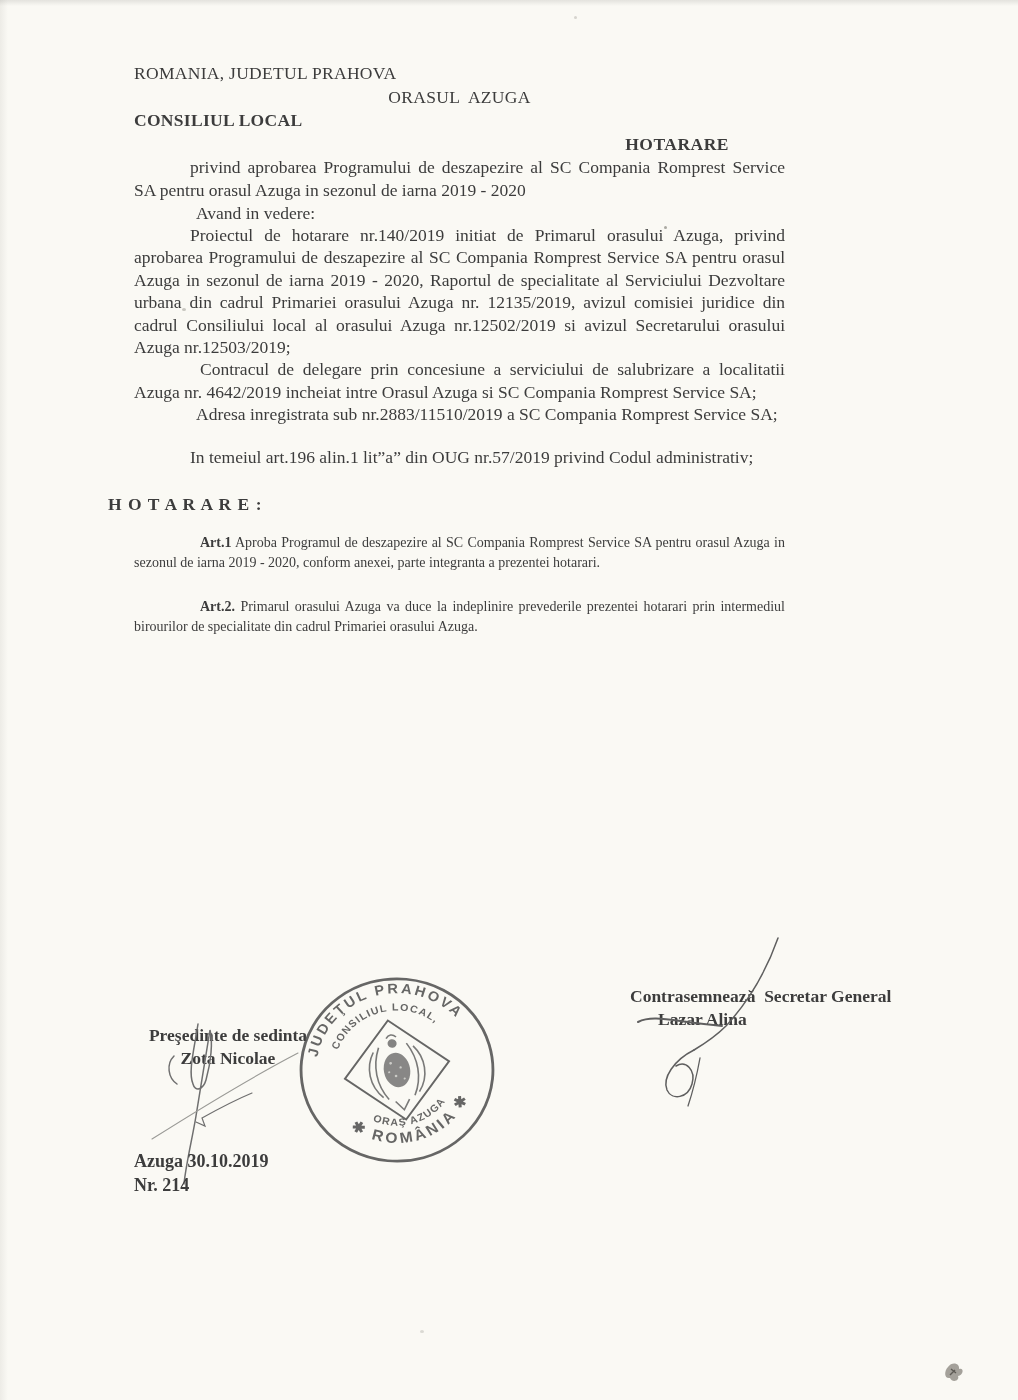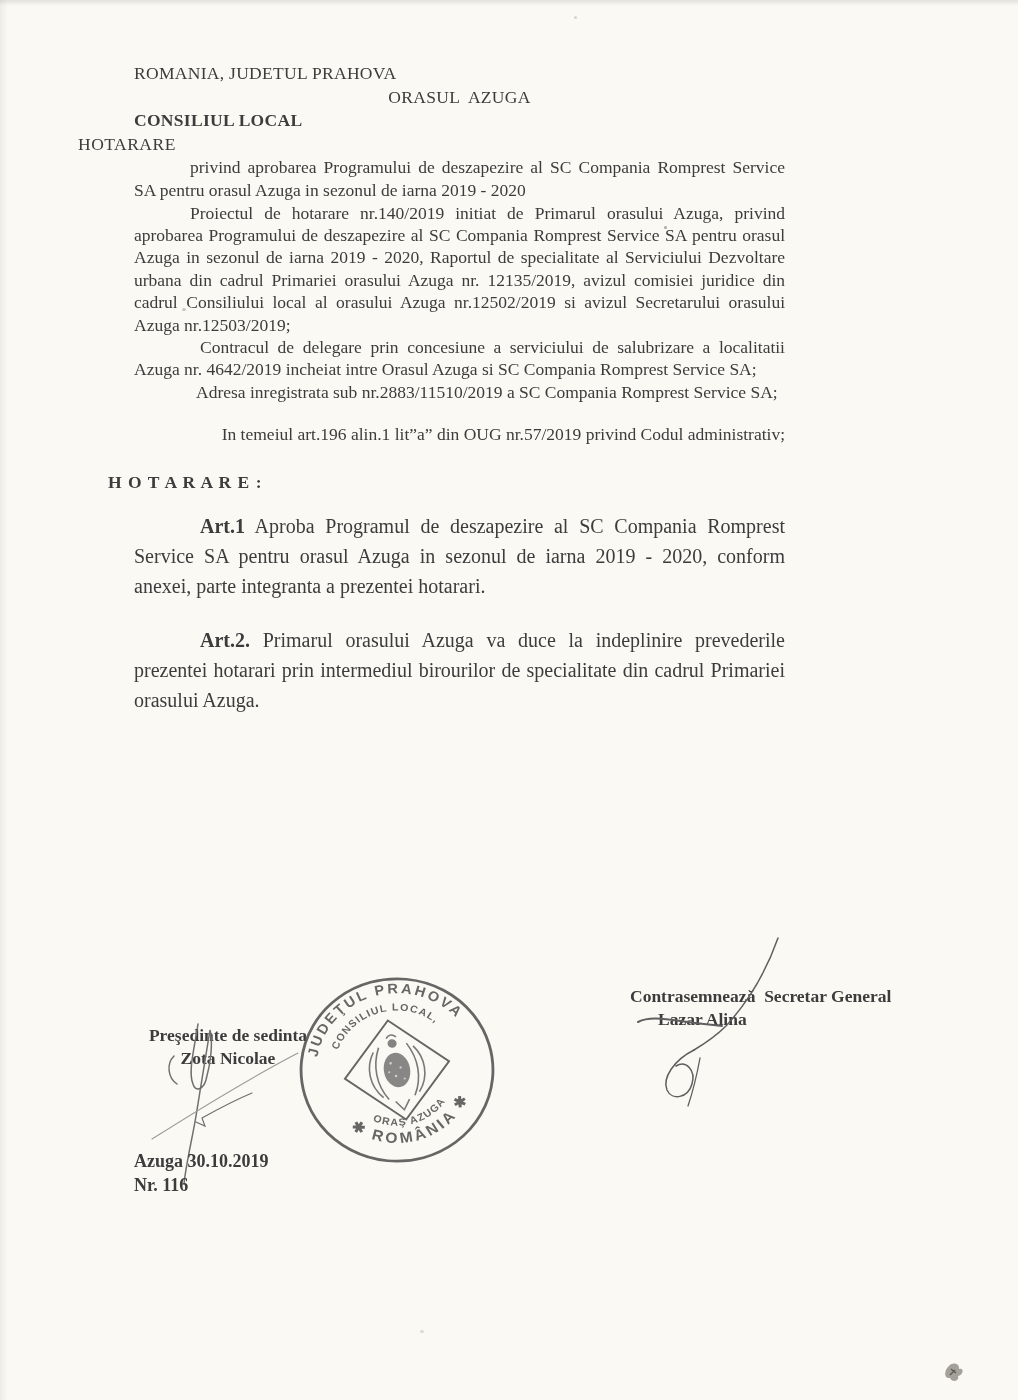--- a/index.html
+++ b/index.html
@@ -21,36 +21,36 @@
     pointer-events:none;
   }
   .flow { position:absolute; top:0; left:0; width:873px; padding:62px 88px 0 134px; box-sizing:border-box; }
   .flow p, .flow div { margin:0; }
 
   .letterhead { font-size:17.5px; line-height:23.5px; letter-spacing:.3px; }
   .letterhead .bold { font-weight:bold; }
   .prewrap { white-space:pre-wrap;text-align:center; }
 
   .title-block { margin-top:69px; font-size:17.5px; line-height:23px; }
-  .doc-title { font-weight:normal; text-align:left; position:relative; left:-56px; letter-spacing:.5px; }
+  .doc-title { font-weight:bold; text-align:right; position:relative; left:-56px; letter-spacing:.5px; }
   .doc-subtitle { text-indent:56px; text-align:justify; }
 
   .preamble { margin-top:90px; font-size:17.5px; line-height:22.4px; }
   .ind56 { text-indent:56px; }
   .ind62 { text-indent:62px; }
   .ind66 { text-indent:66px; }
   .just { text-align:justify; }
-  .gap20 { margin-top:20px !important;text-align:right; }
+  .gap20 { margin-top:20px !important; }
   .gap24 { margin-top:24px !important; }
   .gap25 { margin-top:25px !important; }
   .bold { font-weight:bold; }
   .adoption { font-weight:bold; letter-spacing:.2px; }
   .decision-heading { font-weight:bold; text-align:left; position:relative; left:-26px; letter-spacing:1px; }
 
-  .article { margin-top:18px !important; font-size:20px; line-height:30px; text-align:justify; text-indent:66px; }
+  .article { margin-top:18px !important; font-size:14px; line-height:20px; text-align:justify; text-indent:66px; }
   .article .art-label { font-weight:bold; }
   .article.second { margin-top:24px !important; }
 
   .sig-president { position:absolute; left:134px; top:988px; width:188px; text-align:center;
                    font-weight:bold; font-size:17.5px; line-height:23px;margin-top:36px; }
   .sig-counter   { position:absolute; left:630px; top:985px; font-weight:bold; font-size:17.5px; line-height:23px; }
   .sig-counter .name { margin-left:28px; }
   .footer-block  { position:absolute; left:134px; top:1150px; font-weight:bold; font-size:18px; line-height:23.5px; }
 
   .stamp-svg { position:absolute; left:296px; top:974px; opacity:.86; filter:blur(.4px); }
@@ -74,20 +74,21 @@
       <div class="prewrap">ORASUL  AZUGA</div>
       <div class="bold">CONSILIUL LOCAL</div>
     </div>
 
     <div class="title-block">
       <div class="doc-title">HOTARARE</div>
       <p class="doc-subtitle">privind aprobarea Programului de deszapezire al SC Compania Romprest Service SA pentru orasul Azuga in sezonul de iarna 2019 - 2020</p>
     </div>
 
     <div class="preamble">
+      <p class="ind62">Avand in vedere:</p>
       <p class="ind56 just">Proiectul de hotarare nr.140/2019 initiat de Primarul orasului Azuga,  privind aprobarea Programului de deszapezire al SC Compania Romprest Service SA pentru orasul Azuga in sezonul de iarna 2019 - 2020, Raportul de specialitate al Serviciului Dezvoltare urbana din cadrul Primariei orasului Azuga nr. 12135/2019, avizul comisiei juridice  din cadrul Consiliului local al orasului Azuga nr.12502/2019 si avizul  Secretarului orasului Azuga nr.12503/2019;</p>
       <p class="ind66 just">Contracul de delegare prin concesiune a serviciului de salubrizare a localitatii Azuga nr. 4642/2019 incheiat intre Orasul Azuga si SC Compania Romprest Service SA;</p>
       <p class="ind62">Adresa inregistrata sub nr.2883/11510/2019 a SC Compania Romprest Service SA;</p>
       <p class="ind56 gap20">In temeiul art.196 alin.1 lit”a” din OUG nr.57/2019 privind Codul administrativ;</p>
       <p class="gap25 decision-heading">H O T A R A R E :</p>
 
       <p class="article"><span class="art-label">Art.1</span><span> Aproba  Programul de deszapezire al SC Compania Romprest Service SA pentru orasul Azuga in sezonul de iarna 2019 - 2020, conform anexei, parte integranta a prezentei hotarari.</span></p>
       <p class="article second"><span class="art-label">Art.2.</span><span> Primarul orasului Azuga va duce la indeplinire prevederile prezentei hotarari prin intermediul birourilor de specialitate din cadrul Primariei orasului Azuga.</span></p>
     </div>
   </div>
@@ -159,21 +160,21 @@
     <g fill="none" stroke="#5f5f5f" stroke-width="1.5" stroke-linecap="round">
       <path d="M150,8 C138,42 120,72 98,96 C88,106 76,114 66,120"></path>
       <path d="M10,92 C26,84 46,92 94,96" stroke-width="2"></path>
       <path d="M66,120 C46,130 34,148 39,160 C44,171 60,168 64,154 C68,140 58,130 48,136"></path>
       <path d="M72,128 C68,150 64,164 60,176" stroke-width="1.3"></path>
     </g>
   </svg>
 
   <div class="footer-block">
     <div>Azuga 30.10.2019</div>
-    <div>Nr. 116</div>
+    <div>Nr. 214</div>
   </div>
 
   <span class="speck sp1"></span>
   <span class="speck sp2"></span>
   <span class="speck sp3"></span>
   <span class="speck sp4"></span>
   <svg class="pen" style="left:940px; top:1355px;" width="30" height="34" viewBox="0 0 30 34">
     <path d="M8,12 C12,6 20,8 19,14 C24,12 24,20 18,21 C20,26 12,28 10,23 C4,24 4,16 8,12 Z" fill="#5c5950" opacity=".55"></path>
     <path d="M11,14 L16,18 M10,20 L15,15" stroke="#3e3c36" stroke-width="1.4" opacity=".7" fill="none"></path>
   </svg>

